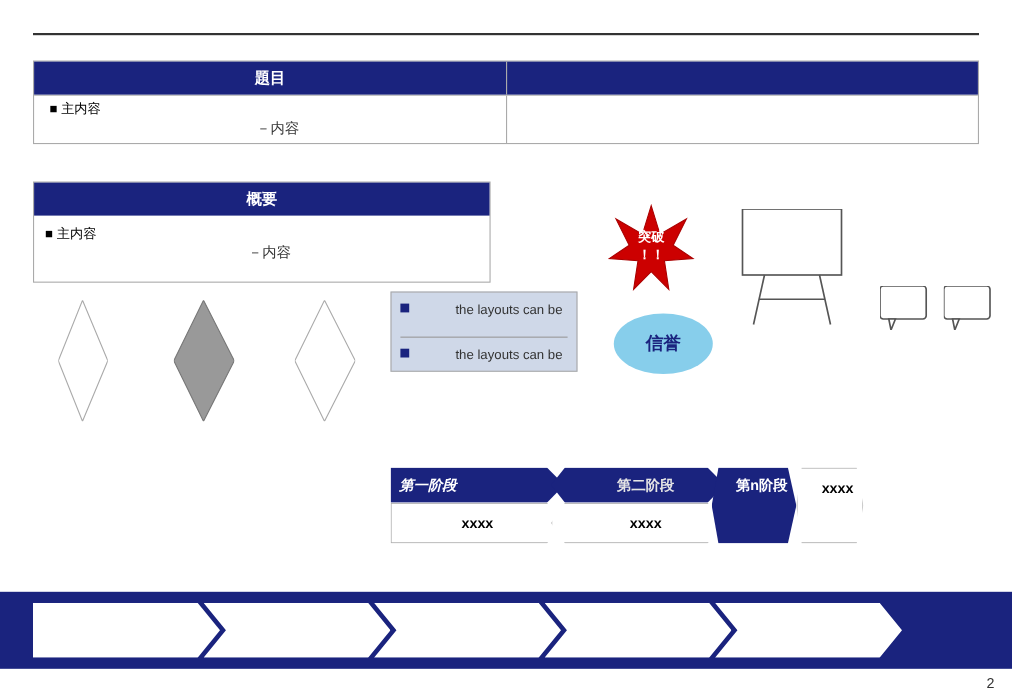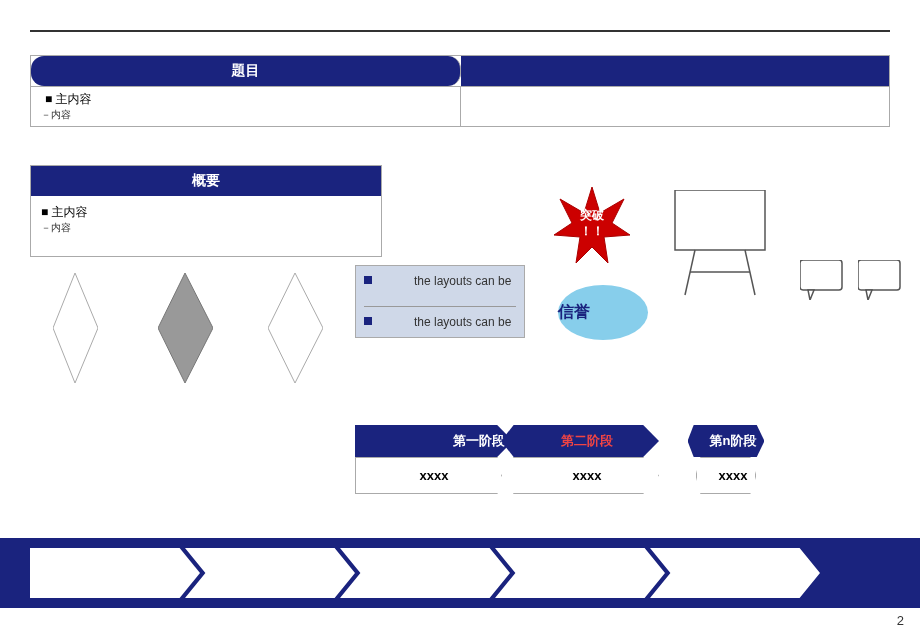--- a/index.html
+++ b/index.html
@@ -36,42 +36,42 @@
     }
     .table1 .header-cell {
       background: #1a237e;
       color: white;
       text-align: center;
       padding: 6px 10px;
       font-size: 14px;
       font-weight: bold;
       border-right: 1px solid #aaa;
     }
-    .table1 .header-cell:first-child { width: 430px; border-radius: 13px; }
+    .table1 .header-cell:first-child { width: 430px; }
     .table1 .header-cell:last-child { flex: 1; border-right: none; }
     .table1 .body-row {
       display: flex;
       border-top: 1px solid #aaa;
     }
     .table1 .body-cell {
       padding: 4px 10px;
       font-size: 12px;
       border-right: 1px solid #aaa;
     }
     .table1 .body-cell:first-child { width: 430px; }
     .table1 .body-cell:last-child { flex: 1; border-right: none; }
     .bullet { margin-left: 4px; }
-    .sub-item { margin-left: 0; color: #333; font-size: 10px; }
+    .sub-item { margin-left: 14px; color: #333; font-size: 13px; text-align: center; }
 
     
     .table2 {
       position: absolute;
       top: 165px;
       left: 30px;
-      width: 352px;
+      width: 416px;
       border: 1px solid #aaa;
     }
     .table2 .header-row {
       background: #1a237e;
       color: white;
       text-align: center;
       padding: 6px 10px;
       font-size: 14px;
       font-weight: bold;
     }
@@ -144,21 +144,21 @@
     .ellipse-trust {
       position: absolute;
       top: 285px;
       left: 558px;
       width: 90px;
       height: 55px;
       background: #87ceeb;
       border-radius: 50%;
       display: flex;
       align-items: center;
-      justify-content: flex-start;
+      justify-content: center;
       font-size: 16px;
       font-weight: bold;
       color: #1a237e;
     }
 
     
     .billboard {
       position: absolute;
       top: 190px;
       left: 670px;
@@ -308,30 +308,30 @@
   </svg>
   <svg width="50" height="40" viewBox="0 0 50 40">
     <rect x="0" y="0" width="42" height="30" rx="3" fill="white" stroke="#555" stroke-width="1.5"></rect>
     <polygon points="8,30 14,30 10,40" fill="white" stroke="#555" stroke-width="1.5"></polygon>
   </svg>
 </div>
 
 <div class="phases-row">
 
   <div style="display:flex; flex-direction:column; width:158px; margin-right:2px;">
-    <div style="background:#1a237e; color:white; text-align:right; padding:7px 8px; font-size:13px; font-weight:bold; clip-path:polygon(0 0, 90% 0, 100% 50%, 90% 100%, 0 100%);">第一阶段</div>
+    <div style="background:#1a237e; color:white; text-align:left; padding:7px 8px; font-size:13px; font-weight:bold; clip-path:polygon(0 0, 90% 0, 100% 50%, 90% 100%, 0 100%);font-style:italic;">第一阶段</div>
     <div style="background:white; border:1px solid #aaa; border-left:1px solid #aaa; text-align:center; padding:10px 8px; font-size:13px; font-weight:bold; clip-path:polygon(0 0, 90% 0, 100% 50%, 90% 100%, 0 100%);">xxxx</div>
   </div>
 
   <div style="display:flex; flex-direction:column; width:158px; margin-right:2px; margin-left:-14px;">
-    <div style="background:#1a237e; color:#ef4444; text-align:center; padding:7px 8px 7px 22px; font-size:13px; font-weight:bold; clip-path:polygon(8% 0, 90% 0, 100% 50%, 90% 100%, 8% 100%, 0 50%);">第二阶段</div>
+    <div style="background:#1a237e; color:#e5e5e5; text-align:center; padding:7px 8px 7px 22px; font-size:13px; font-weight:bold; clip-path:polygon(8% 0, 90% 0, 100% 50%, 90% 100%, 8% 100%, 0 50%);">第二阶段</div>
     <div style="background:white; border:1px solid #aaa; text-align:center; padding:10px 8px 10px 22px; font-size:13px; font-weight:bold; clip-path:polygon(8% 0, 90% 0, 100% 50%, 90% 100%, 8% 100%, 0 50%);">xxxx</div>
   </div>
 
-  <div style="display:flex; flex-direction:column; width:158px; margin-left:-14px;align-items:center;">
+  <div style="display:flex; width:158px; margin-left:-14px;">
     <div style="background:#1a237e; color:white; text-align:center; padding:7px 8px 7px 22px; font-size:13px; font-weight:bold; clip-path:polygon(8% 0, 90% 0, 100% 50%, 90% 100%, 8% 100%, 0 50%);">第n阶段</div>
     <div style="background:white; border:1px solid #aaa; text-align:center; padding:10px 8px 10px 22px; font-size:13px; font-weight:bold; clip-path:polygon(8% 0, 90% 0, 100% 50%, 90% 100%, 8% 100%, 0 50%);">xxxx</div>
   </div>
 </div>
 
 <div class="bottom-bar">
   <div class="bottom-chevron first"></div>
   <div class="bottom-chevron"></div>
   <div class="bottom-chevron"></div>
   <div class="bottom-chevron"></div>

